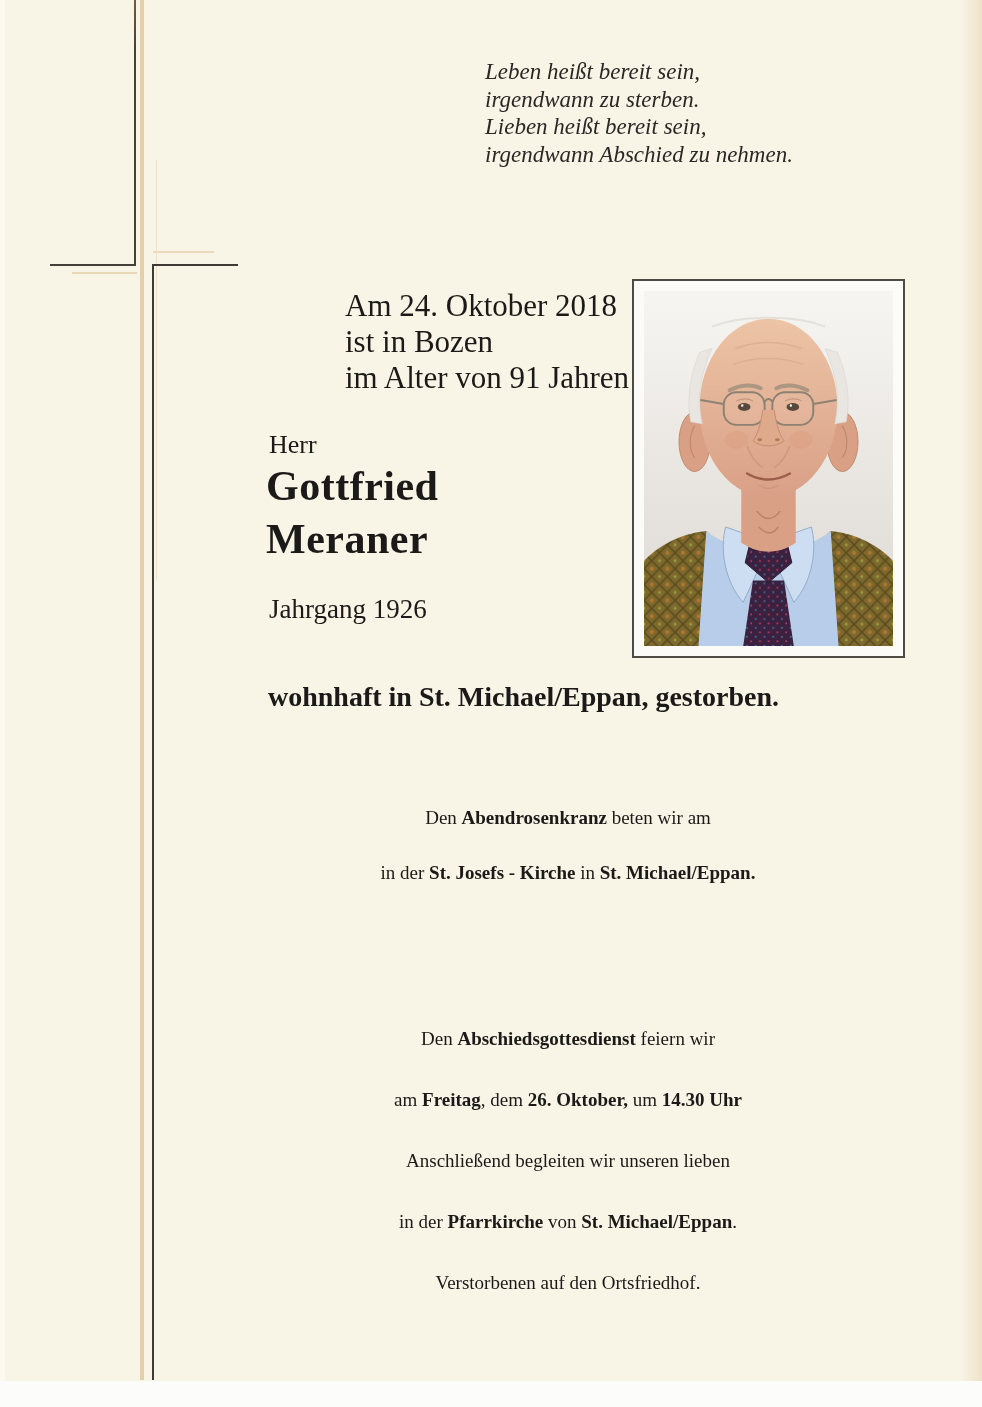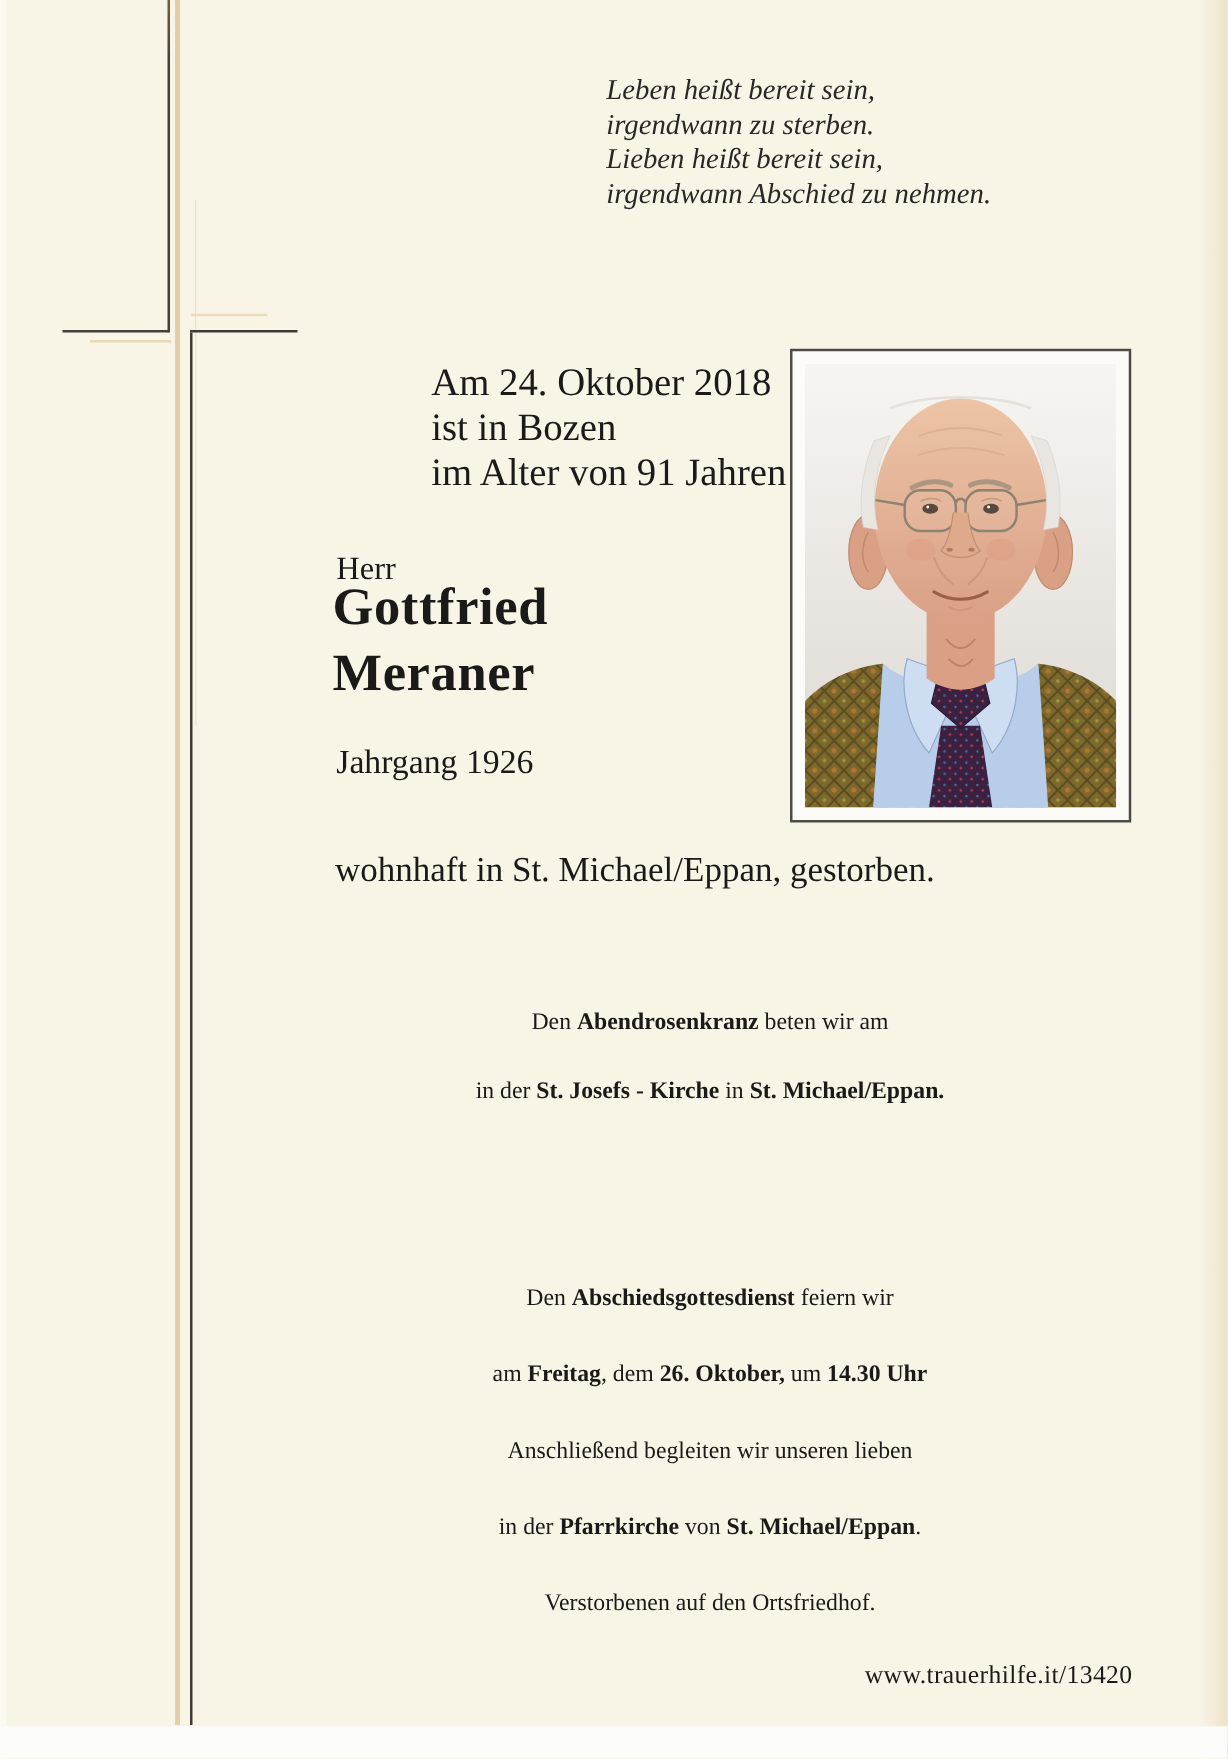--- a/index.html
+++ b/index.html
@@ -25,26 +25,26 @@
   .ch-dark-right{left:152px;top:264px;width:86px;height:2px;background:#3f3a34;}
   .cv-dark-bottom{left:152px;top:266px;width:2px;height:1114px;background:#3f3a34;}
   .cv-beige{left:140px;top:0;width:4px;height:1380px;background:#e3d0ab;}
   .ch-beige-left{left:72px;top:272px;width:65px;height:2px;background:#e9d8b6;}
   .ch-beige-right{left:153px;top:251px;width:61px;height:2px;background:#eadbbc;}
   .cv-beige-faint{left:156px;top:160px;width:1px;height:420px;background:#efe3ca;}
   
   .quote{position:absolute;left:460px;top:58px;font-style:italic;
     font-size:23px;line-height:27.5px;color:#2a2826;margin-left:25px;}
   .date-block{position:absolute;left:313px;top:288px;font-size:31px;line-height:36px;margin-left:32px;}
-  .salutation{position:absolute;left:269px;top:440px;font-size:26px;}
+  .salutation{position:absolute;left:269px;top:430px;font-size:26px;}
   .name{position:absolute;left:266px;font-size:42px;font-weight:bold;letter-spacing:.5px;}
   .name-first{top:462px;}
   .name-last{top:515px;}
   .birth-year{position:absolute;left:269px;top:594px;font-size:27px;}
-  .residence{position:absolute;left:268px;top:681px;font-size:28px;}
+  .residence{position:absolute;left:268px;top:681px;font-size:28px;font-weight:bold;}
   .service{position:absolute;left:230px;width:676px;text-align:center;font-size:19px;}
   .service-1{top:790px;line-height:55px;}
   .service-2{top:1008px;line-height:61px;}
   .footer-url{position:absolute;left:600px;top:1329px;width:306px;
     text-align:right;font-size:20.5px;letter-spacing:.3px;}
   .watermark{position:absolute;left:920px;top:1382px;font-size:10px;
     color:#cabfa6;font-family:"Liberation Sans","DejaVu Sans",sans-serif;}
   
   .photo-frame{position:absolute;left:632px;top:279px;width:249px;height:355px;
     border:2px solid #4e4a44;background:#fcfbf8;padding:10px;}
@@ -181,18 +181,17 @@
   </div>
 
   <div class="service service-2">
     <div><span>Den </span><span style="font-weight: bold;">Abschiedsgottesdienst</span><span> feiern wir</span></div>
     <div><span>am </span><span style="font-weight: bold; text-align: right;">Freitag</span><span>, dem </span><span style="font-weight: bold; margin-top: 27px;">26. Oktober,</span><span> um </span><span style="font-weight: bold;">14.30 Uhr</span></div>
     <div><span>Anschließend begleiten wir unseren lieben</span></div>
     <div><span>in der </span><span style="font-weight: bold;">Pfarrkirche</span><span> von </span><span style="font-weight: bold;">St. Michael/Eppan</span><span>.</span></div>
     <div><span>Verstorbenen auf den Ortsfriedhof.</span></div>
   </div>
 
-  <div class="footer-url">www.trauerhilfe.it/13420</div>
   <div class="watermark">© EP 9120</div>
 
   <div class="bottom-line"></div>
   <div class="bottom-edge"></div>
 </div>
 
 </body></html>

